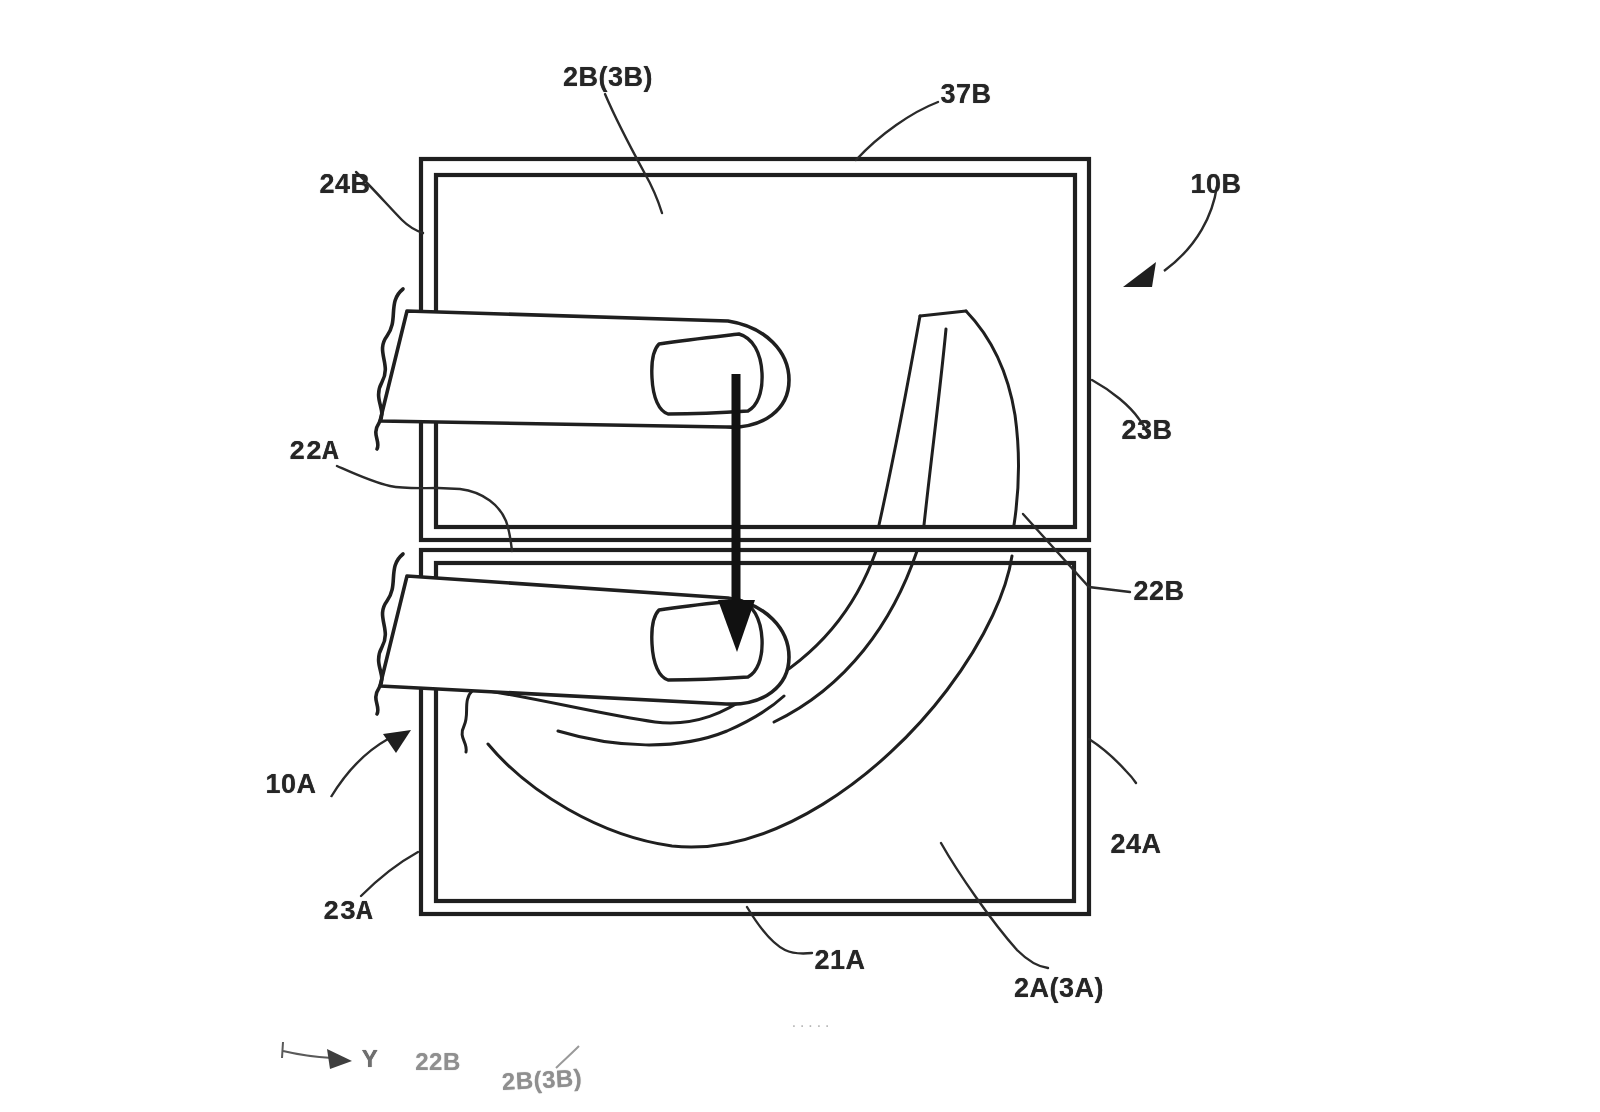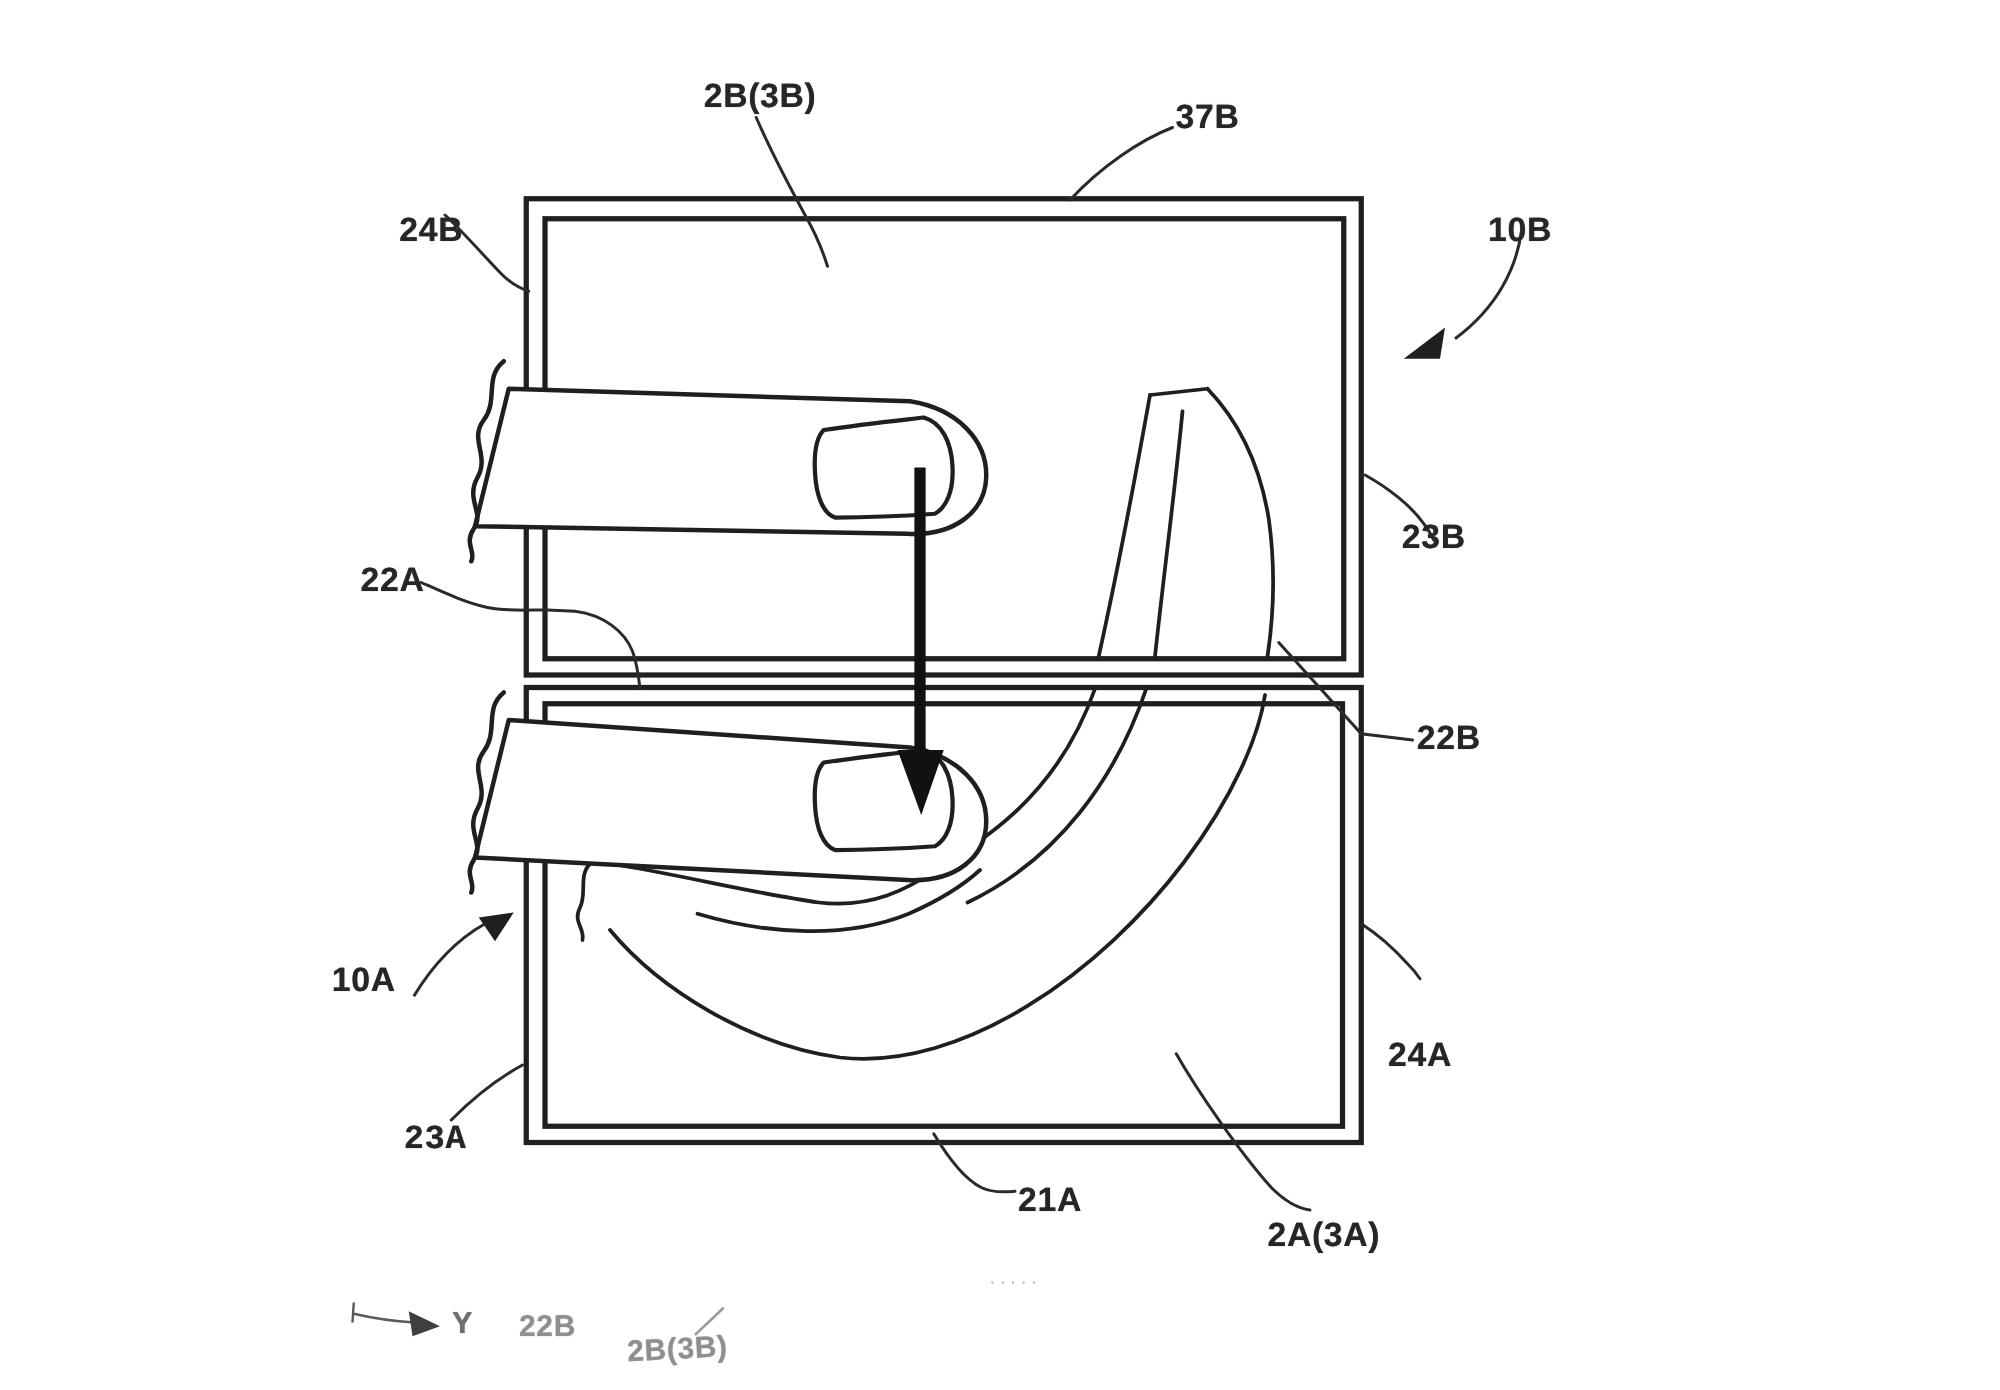--- a/index.html
+++ b/index.html
@@ -88,21 +88,21 @@
       <polygon points="352,1061 327,1049 330,1069" fill="#3f3f3f"></polygon>
       <path d="M 579,1046 C 570,1055 562,1062 556,1068" fill="none" stroke="#9a9a9a" stroke-width="2"></path>
     </g>
   </svg>
 
   <div class="lbl" style="left:608px;top:77px;">2B(3B)</div>
   <div class="lbl" style="left:966px;top:94px;">37B</div>
   <div class="lbl" style="left:345px;top:156px;margin-top:28px;">24B</div>
   <div class="lbl" style="left:1216px;top:158px;margin-top:26px;">10B</div>
   <div class="lbl" style="left:1147px;top:430px;text-align:center;">23B</div>
-  <div class="lbl" style="left:314px;top:464px;">22A</div>
+  <div class="lbl" style="left:314px;top:452px;font-family:Liberation Mono, monospace;">22A</div>
   <div class="lbl" style="left:1159px;top:591px;">22B</div>
   <div class="lbl" style="left:1136px;top:844px;">24A</div>
   <div class="lbl" style="left:291px;top:784px;">10A</div>
   <div class="lbl" style="left:348px;top:912px;font-family:Liberation Mono, monospace;">23A</div>
   <div class="lbl" style="left:840px;top:960px;">21A</div>
   <div class="lbl" style="left:1059px;top:988px;">2A(3A)</div>
 
   <div class="lbl axis-y" style="left:370px;top:1059px;">Y</div>
   <div class="lbl faint" style="left:438px;top:1062px;">22B</div>
   <div class="lbl faint tilt" style="left:542px;top:1080px;">2B(3B)</div>

